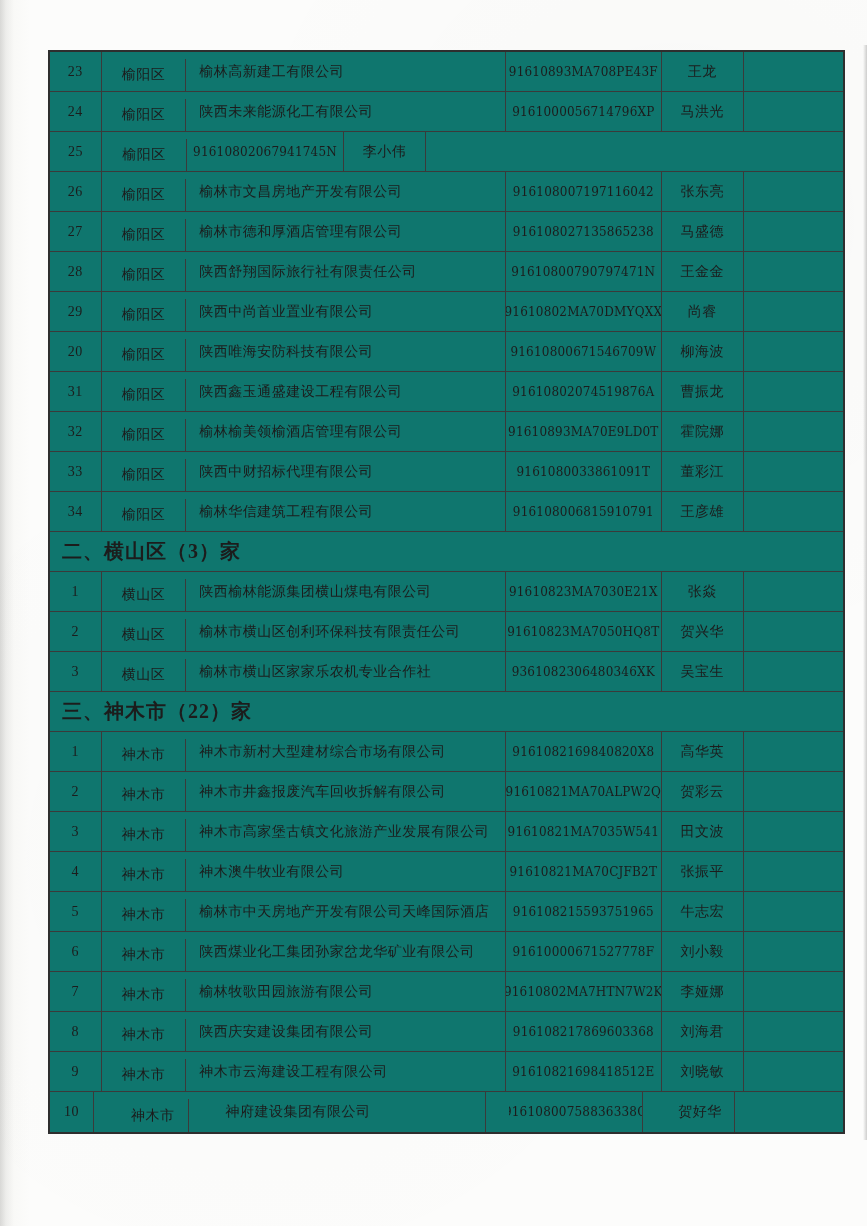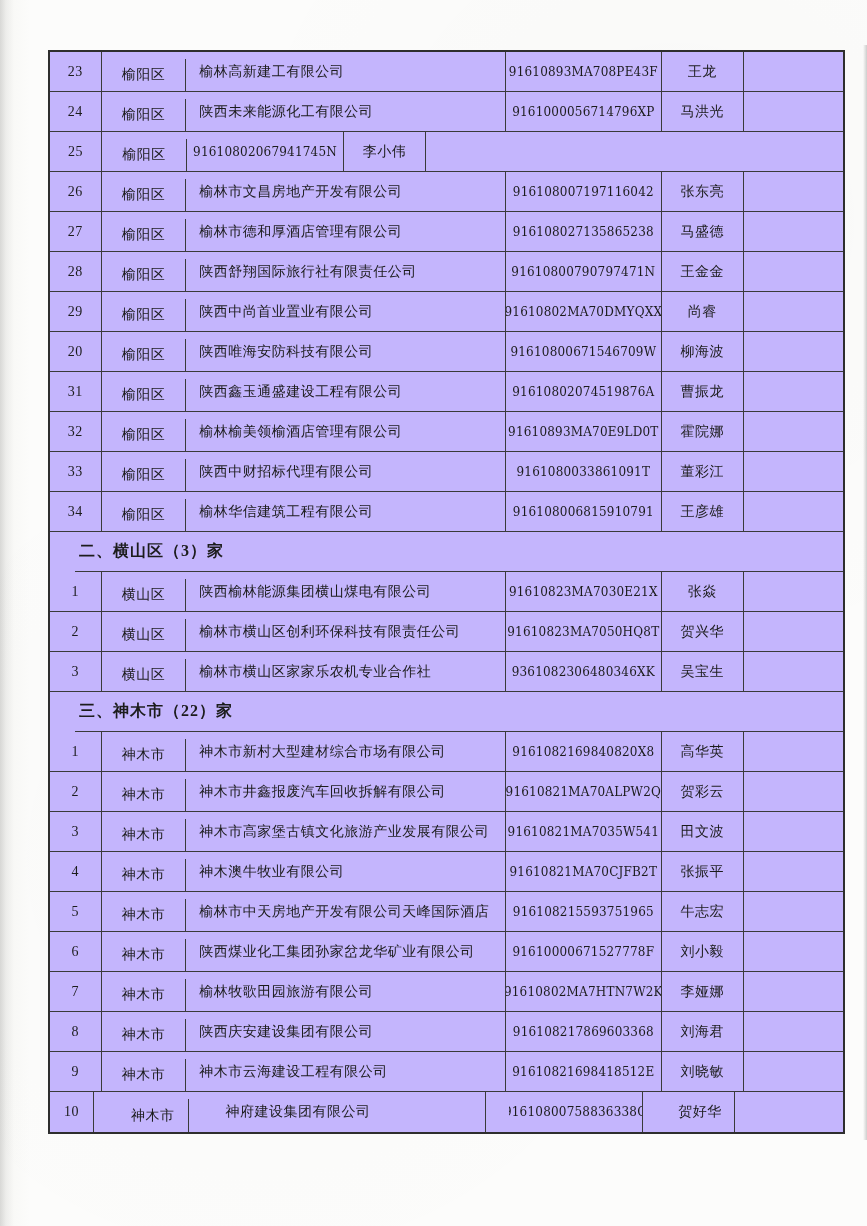--- a/index.html
+++ b/index.html
@@ -28,21 +28,21 @@
       radial-gradient(circle at 78% 18%, rgba(0,0,0,0.015), transparent 40%),
       radial-gradient(circle at 30% 70%, rgba(0,0,0,0.012), transparent 45%);
   }
   .doc-table {
     position: absolute;
     left: 48px;
     top: 50px;
     width: 797px;
     border: 2px solid #2e2e2e;
     box-sizing: border-box;
-    background: #c4b5fd;
+    background: #0f766e;
   }
   .row {
     display: flex;
     height: 40px;
     border-bottom: 1.5px solid #3a3a3a;
     box-sizing: border-box;
   }
   .row:last-child { border-bottom: none; gap: 23px; }
   .cell {
     box-sizing: border-box;
@@ -62,24 +62,23 @@
   .c-code     { width: 157px; font-size: 12px; letter-spacing: 0.2px; font-family: "DejaVu Serif", serif; }
   .c-person   { width: 82px;  }
   .c-note     { width: 100px; }
   .section-row {
     display: flex;
     align-items: center;
     height: 40px;
     border-bottom: 1.5px solid #3a3a3a;
     box-sizing: border-box;
     font-weight: bold;
-    font-size: 16px;
-    padding-left: 4px;
+    font-size: 20px;
+    padding-left: 12px;
     letter-spacing: 1px;
-    margin-left: 25px;
   }
   .edge-right {
     position: absolute;
     top: 45px;
     right: 0px;
     width: 4px;
     height: 1095px;
     background: linear-gradient(to right, transparent, rgba(70,70,70,0.25));
   }
 </style>

